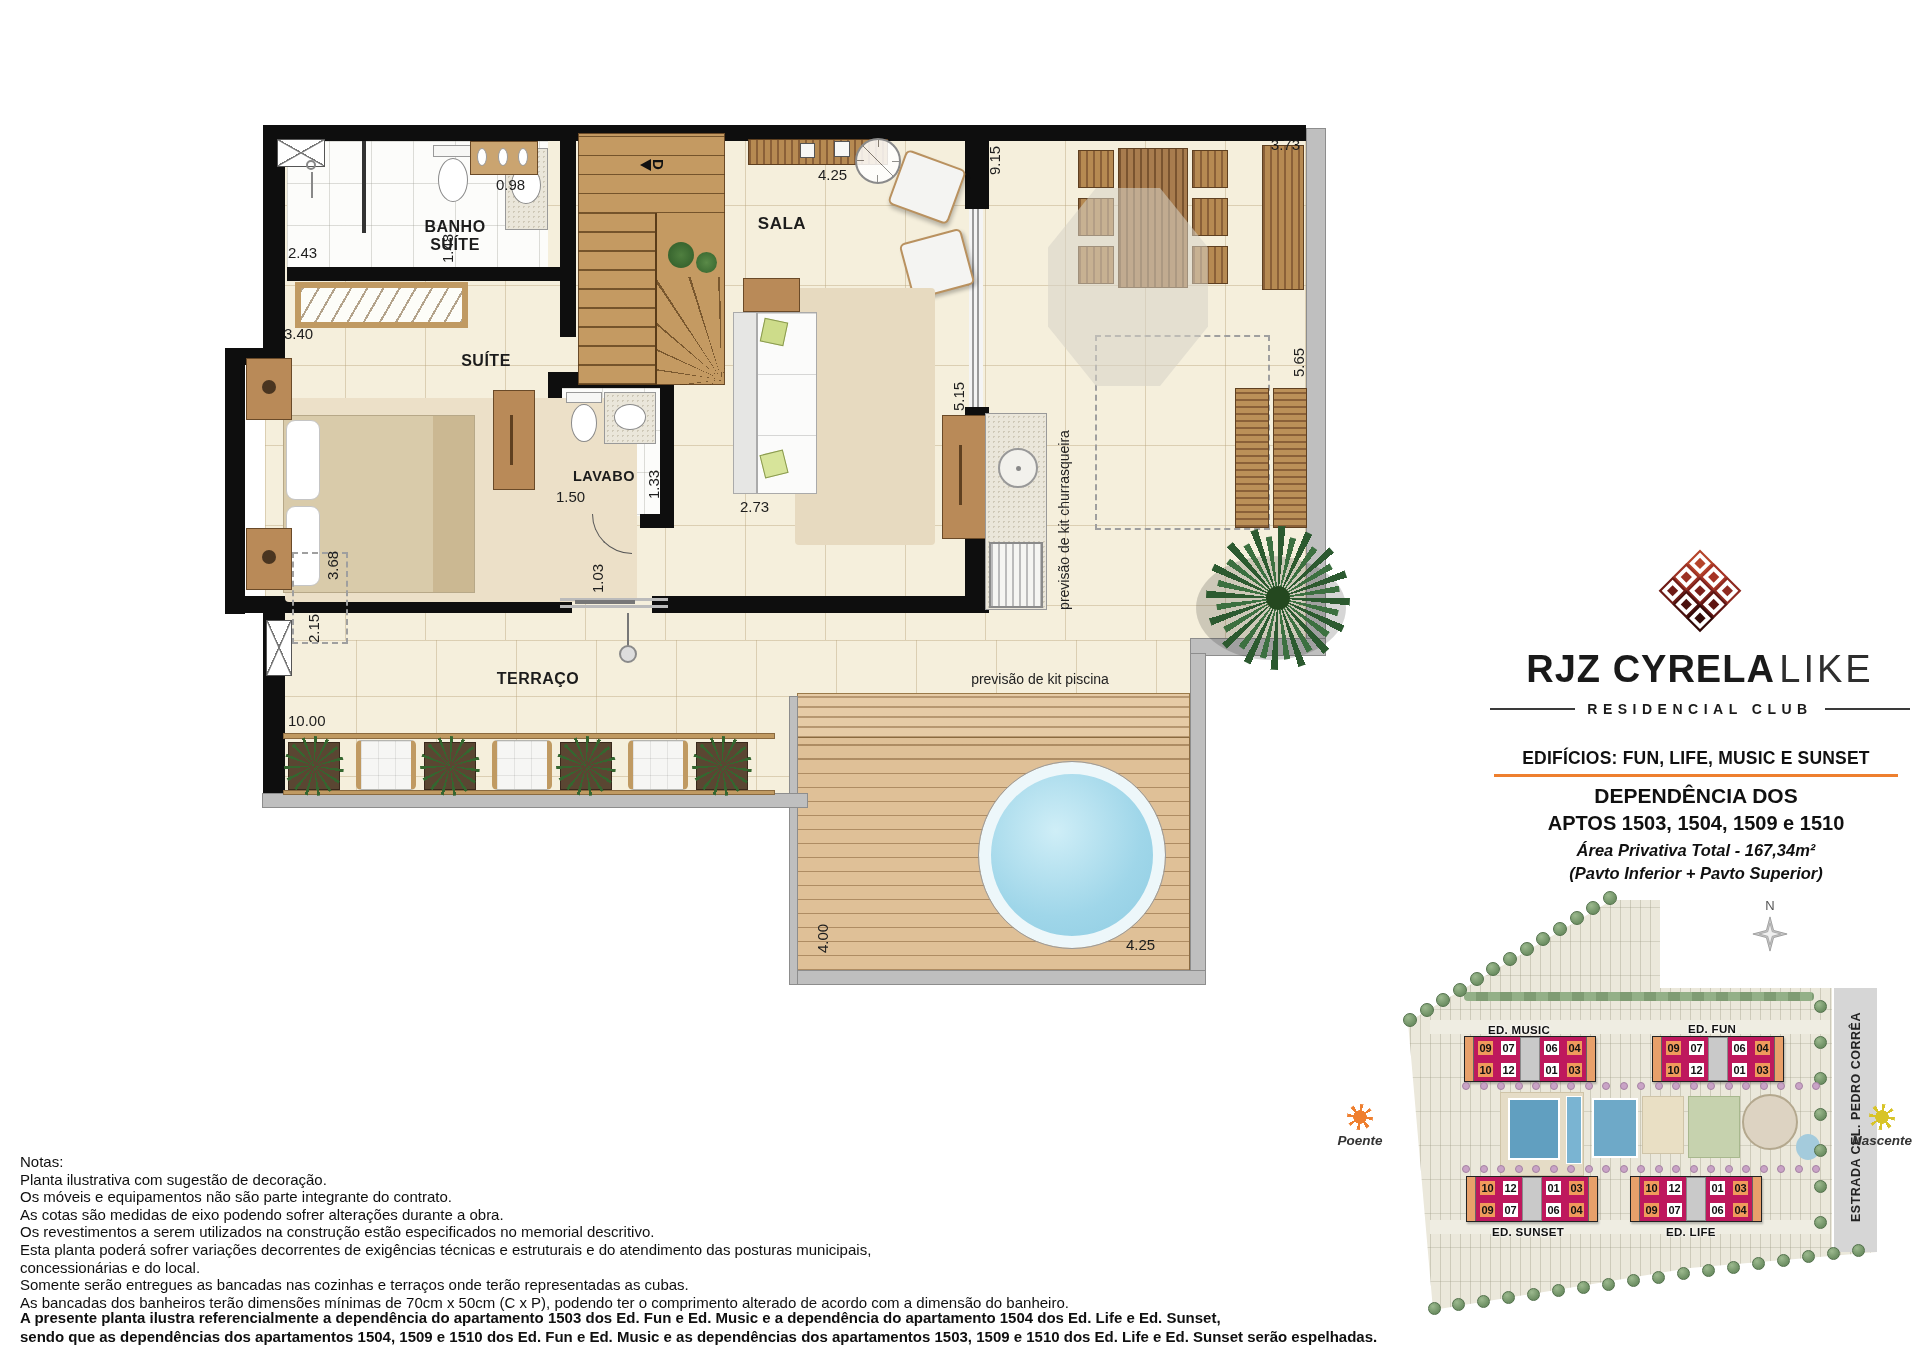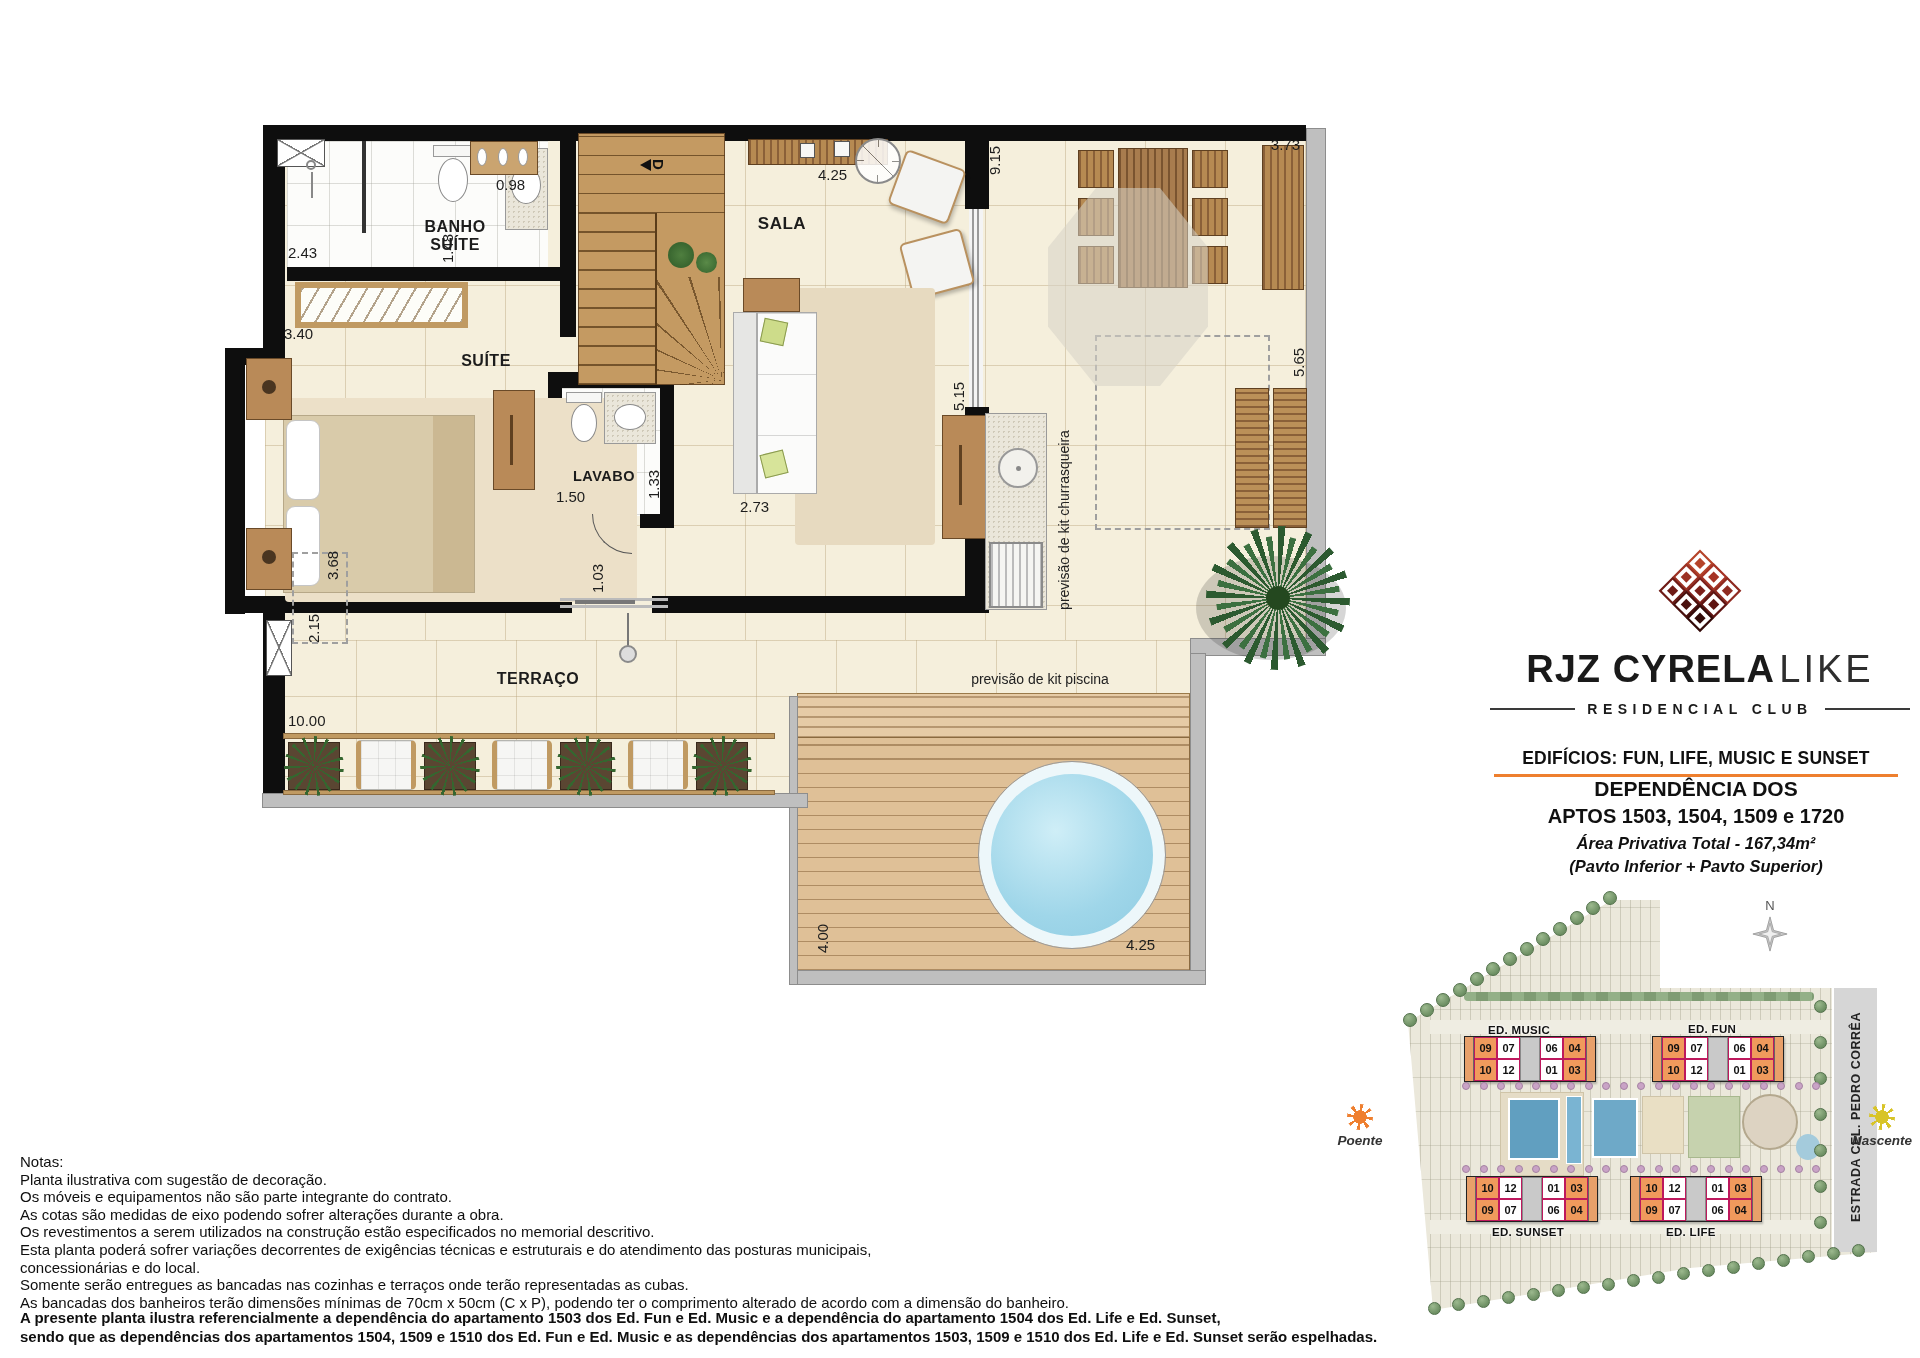--- a/index.html
+++ b/index.html
@@ -43,36 +43,36 @@
   #brand .title{margin-top:8px;white-space:nowrap}
   #brand .t1{font:bold 38px "Liberation Sans",sans-serif;color:#1a1a1a;letter-spacing:1px}
   #brand .t2{font:38px "Liberation Sans",sans-serif;font-weight:300;color:#2e2e2e;letter-spacing:3px}
   #brand .subrow{display:flex;align-items:center;gap:12px;margin-top:10px}
   #brand .hline{flex:1;height:2px;background:#3a3a3a}
   #brand .sub{font:bold 14px "Liberation Sans",sans-serif;color:#1a1a1a;letter-spacing:5.5px;white-space:nowrap}
   
   #info{position:absolute;left:1488px;top:748px;width:416px;text-align:center;color:#101010}
   #info .ed{font:bold 17.5px "Liberation Sans",sans-serif;letter-spacing:.2px;white-space:nowrap}
   #info .rule{height:3px;background:#ee7f2e;margin:5px 6px 0 6px}
-  #info .d1{font:bold 21px "Liberation Sans",sans-serif;}
+  #info .d1{font:bold 21px "Liberation Sans",sans-serif;margin-top:7px}
   #info .d2{font:bold 20px "Liberation Sans",sans-serif;margin-top:4px}
   #info .d3{font:bold italic 16.5px "Liberation Sans",sans-serif;margin-top:6px}
   #info .d4{font:bold italic 16.5px "Liberation Sans",sans-serif;margin-top:4px}
   
   #site-bg,#site-fg{position:absolute;left:1400px;top:896px;width:480px;height:420px}
   #site-bg{clip-path:polygon(8px 126px,212px 4px,260px 4px,260px 92px,477px 92px,477px 356px,290px 372px,33px 414px);
     background-color:#ebe8db;
     background-image:repeating-linear-gradient(90deg,rgba(150,148,125,.35) 0 1px,transparent 1px 10px),repeating-linear-gradient(0deg,rgba(150,148,125,.28) 0 1px,transparent 1px 34px)}
   .aisle{position:absolute;background:#efede2}
   .bname{position:absolute;font:bold 11.5px "Liberation Sans",sans-serif;color:#111;letter-spacing:.3px;white-space:nowrap;text-shadow:0 0 3px #fff,0 0 3px #fff}
   .bldg{position:absolute;display:flex;background:#fff;border:1.5px solid #222;box-shadow:1px 2px 2px rgba(0,0,0,.25)}
   .wingL{width:9px;background:#e8a06a;border-right:1px solid #666}
   .wingR{width:9px;background:#e8a06a;border-left:1px solid #666}
   .units{flex:1;display:grid;grid-template-columns:1fr 1fr 20px 1fr 1fr;grid-auto-rows:1fr}
-  .u{display:flex;align-items:center;justify-content:center;font:bold 11px/1 "Liberation Sans",sans-serif;color:#111;background:#fff;border:1px solid #be185d}
+  .u{display:flex;align-items:center;justify-content:center;font:bold 11px/1 "Liberation Sans",sans-serif;color:#111;background:#fff;border:4px solid #be185d}
   .u.hl{background:#f09a5c}
   .core{grid-row:1/3;grid-column:3;background:#c9c9c9;border:1px solid #8a8a8a}
   .roadtxt{position:absolute;font:bold 12.5px "Liberation Sans",sans-serif;color:#222;letter-spacing:.5px;text-align:center;transform:rotate(-90deg);transform-origin:center;white-space:nowrap}
   
   #notes{position:absolute;left:20px;top:1153px;font:15px/17.6px "Liberation Sans",sans-serif;color:#0f0f0f}
   #notes-bold{position:absolute;left:20px;top:1309px;font:bold 15px/18.6px "Liberation Sans",sans-serif;color:#0f0f0f}
   #notes p,#notes-bold p{white-space:nowrap}
 </style>
 </head>
 <body>
@@ -281,21 +281,21 @@
       <span class="hline"></span>
       <span class="sub">RESIDENCIAL CLUB</span>
       <span class="hline"></span>
     </div>
   </div>
 
   <div id="info">
     <div class="ed">EDIFÍCIOS:  FUN, LIFE, MUSIC E SUNSET</div>
     <div class="rule"></div>
     <div class="d1">DEPENDÊNCIA DOS</div>
-    <div class="d2">APTOS 1503, 1504, 1509 e 1720</div>
+    <div class="d2">APTOS 1503, 1504, 1509 e 1510</div>
     <div class="d3">Área Privativa Total - 167,34m²</div>
     <div class="d4">(Pavto Inferior + Pavto Superior)</div>
   </div>
 
   <div id="site-bg">
     <div class="aisle" style="left:30px;top:124px;width:400px;height:14px"></div>
     <div class="aisle" style="left:30px;top:324px;width:400px;height:14px"></div>
     <div class="abs" style="left:64px;top:96px;width:350px;height:9px;border-radius:4px;background:repeating-linear-gradient(90deg,#93b087 0 12px,#7f9c73 12px 24px)"></div>
 
     <div class="abs" style="left:100px;top:196px;width:84px;height:84px;background:#e5dcc6;border:1px solid #cfc4a8"></div>

